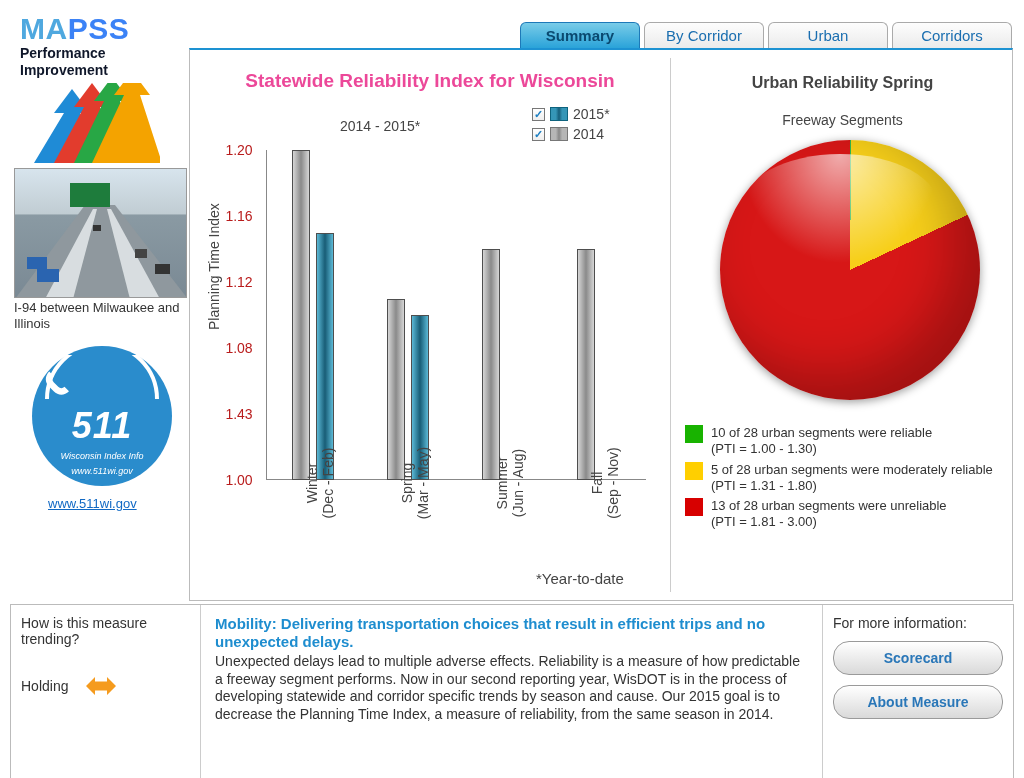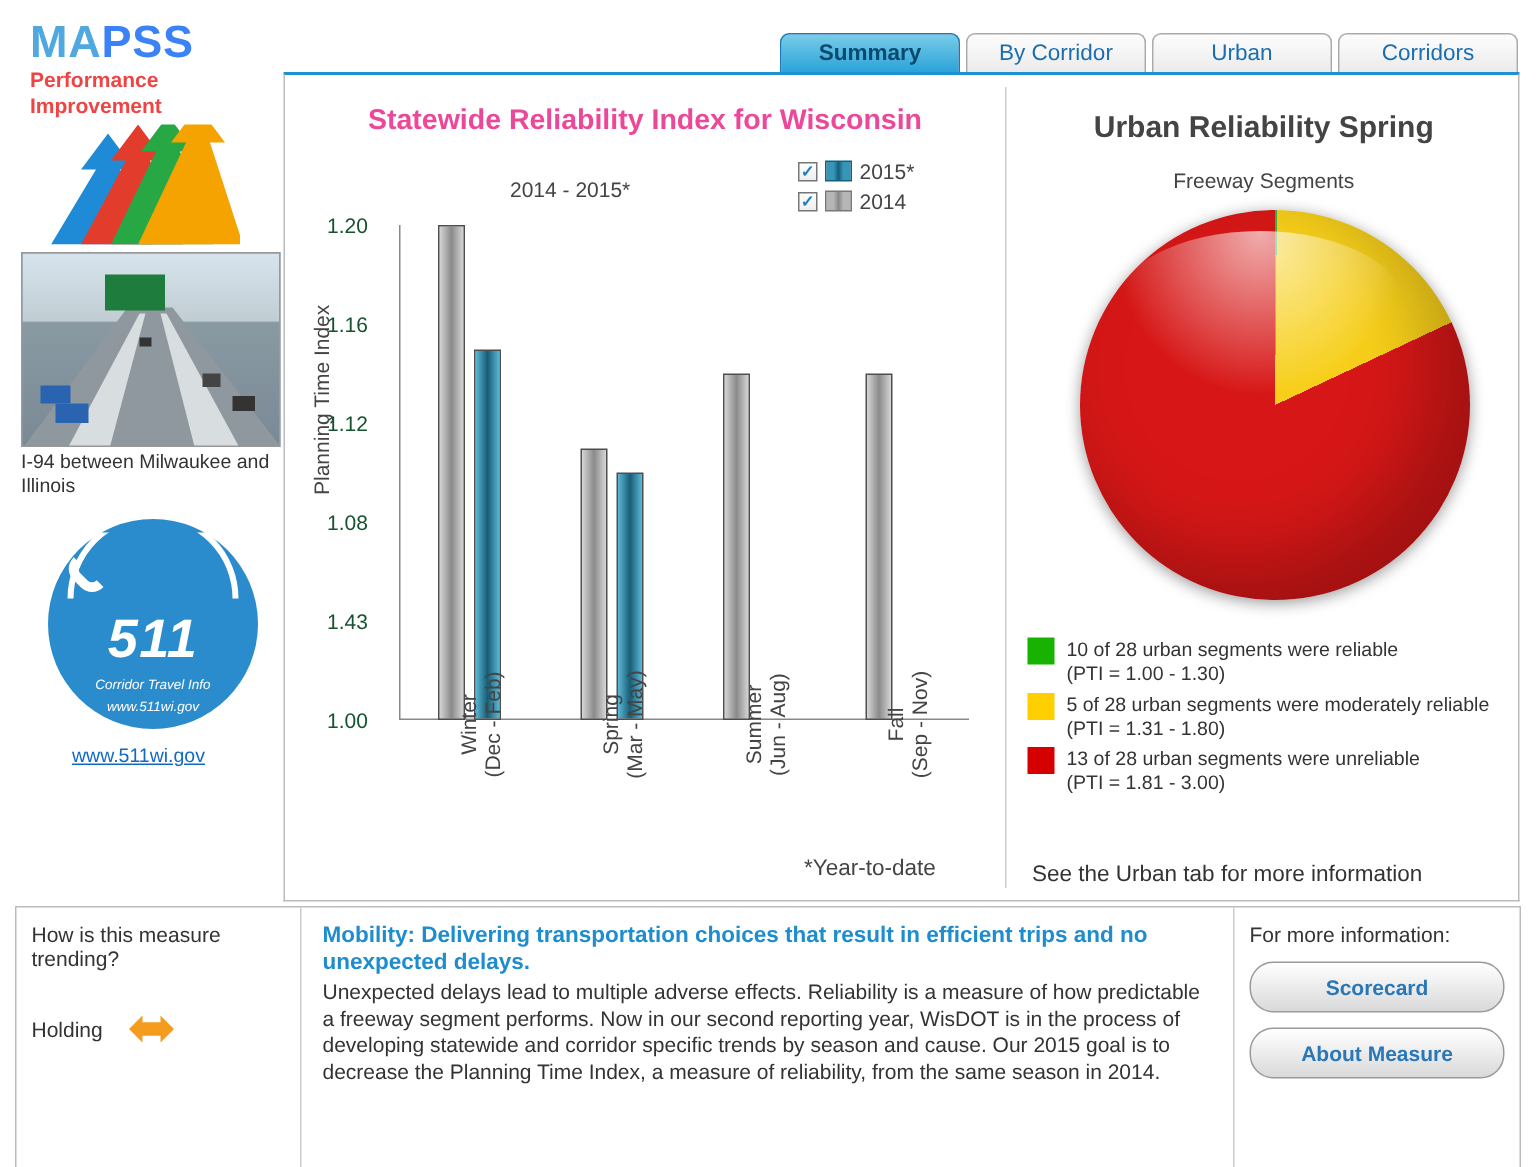--- a/index.html
+++ b/index.html
@@ -3,21 +3,21 @@
 <meta charset="utf-8">
 <style>
   * { box-sizing: border-box; margin: 0; padding: 0; }
   body { font-family: Arial, Helvetica, sans-serif; font-size: 13px; background: #fff; width: 1024px; height: 778px; position: relative; overflow: hidden; }
 
   
   .logo { position: absolute; left: 20px; top: 14px; width: 165px; }
   .logo-word { font-size: 30px; font-weight: bold; letter-spacing: 0.5px; line-height: 1; }
   .logo-word .l1 { color: #4fa8df; }
   .logo-word .l2 { color: #3b82f6; }
-  .logo-sub { color: #ef4444; font-size: 14px; font-weight: bold; line-height: 1.1; margin-top: 2px; }
+  .logo-sub { color: #0f172a; font-size: 14px; font-weight: bold; line-height: 1.1; margin-top: 2px; }
   .arrows { margin-top: 4px; }
 
   
   .tabs { position: absolute; right: 12px; top: 22px; display: flex; gap: 4px; }
   .tab {
     width: 120px; height: 26px; display:flex; align-items:center; justify-content:center;
     font-size: 15px; color: #1a6eb0;
     border: 1px solid #aaa; border-bottom: none;
     border-top-left-radius: 6px; border-top-right-radius: 6px;
     background: linear-gradient(#fdfdfd,#ebebeb);
@@ -43,34 +43,34 @@
   .legend { position:absolute; left: 342px; top: 54px; font-size:14px; color:#444; }
   .legend-row { display:flex; align-items:center; gap:5px; height:20px; }
   .chk { width:13px; height:13px; border:1px solid #777; background: linear-gradient(#fff,#eee); display:flex; align-items:center; justify-content:center; }
   .chk::after{ content:"✓"; color:#1e7fc1; font-size:11px; font-weight:bold; }
   .swatch  { width:18px; height:14px; }
   .sw2015 { background: linear-gradient(90deg,#3596b7 30%,#165e7a 50%,#3596b7 70%); border:1px solid #0e637e; }
   .sw2014 { background: linear-gradient(90deg,#b6b6b6 30%,#888 50%,#b6b6b6 70%); border:1px solid #777; }
 
   .plot { position:absolute; left: 26px; top: 100px; width: 440px; height: 330px; }
   .ylabel { position:absolute; left:-10px; top: 180px; transform: rotate(-90deg); transform-origin:left top; font-size:14px; color:#444; }
-  .ytick { position:absolute; font-size:14px; color:#14532d; width:42px; text-align:left; left: 2px; transform: translateY(-50%); }
+  .ytick { position:absolute; font-size:14px; color:#b91c1c; width:42px; text-align:center; left: 2px; transform: translateY(-50%); }
   .axis-x { position:absolute; left:50px; right:10px; bottom:0; height:1px; background:#888; }
   .axis-y { position:absolute; left:50px; top:0; bottom:0; width:1px; background:#888; }
   .bars-area { position:absolute; left:50px; right:10px; top:0; bottom:0; display:flex; }
   .grp { flex:1; position:relative; }
   .bar { position:absolute; bottom:0; width:18px; border:1px solid #4e4e4e; }
   .bar.g { background: linear-gradient(90deg,#d6d6d6,#8a8a8a,#d6d6d6); left: calc(50% - 22px); }
   .bar.b { background: linear-gradient(90deg,#5bb9d6,#185d76,#5bb9d6); left: calc(50% + 2px); }
   .xcat { position:absolute; top: 333px; width:100px; text-align:center; transform: rotate(-90deg) translate(-50%,-50%); transform-origin: left top; font-size:14px; color:#444; white-space:pre; }
 
   .footnote { position:absolute; left: 346px; top: 520px; font-size:15px; color:#444; }
 
   
-  .pie-title { position:absolute; left: 490px; top: 24px; width: 325px; text-align:center; font-size:20px; font-weight:bold; color:#444; }
+  .pie-title { position:absolute; left: 490px; top: 24px; width: 325px; text-align:center; font-size:16px; font-weight:bold; color:#444; }
   .pie-sub   { position:absolute; left: 490px; top: 62px; width: 325px; text-align:center; font-size:14px; color:#444; }
   .pie-wrap  { position:absolute; left: 530px; top: 90px; width: 260px; height: 260px; }
   .pie { width: 260px; height: 260px; border-radius:50%; position:relative;
          box-shadow: inset -25px -25px 50px rgba(0,0,0,.25), 0 2px 10px rgba(0,0,0,.4); }
   .pie-gloss { position:absolute; left:20px; top:14px; width:200px; height:110px; border-radius:50%;
                background: radial-gradient(ellipse at 50% 0%, rgba(255,255,255,.65), rgba(255,255,255,0) 70%); pointer-events:none;}
 
   .pie-legend { position:absolute; left: 495px; top: 375px; font-size:13px; color:#333; }
   .pl-row { display:flex; gap:8px; margin-bottom:4px; }
   .pl-sw  { width:18px; height:18px; flex:0 0 18px; }
@@ -143,21 +143,21 @@
   </svg>
 </div>
 <div class="road-cap">I-94 between Milwaukee and Illinois</div>
 
 <div class="badge511">
   <svg width="130" height="50" viewBox="0 0 130 50">
     <path d="M10 44 A 55 55 0 0 1 120 44" stroke="#fff" stroke-width="4" fill="none"></path>
     <path d="M18 42 c-5 -5 -5 -12 0 -17 l5 5 c-2 2 -2 5 0 7 l5 5 c2 2 5 2 7 0 l5 5 c-5 5 -12 5 -17 0 z" fill="#fff" transform="translate(-4,-6) scale(0.9)"></path>
   </svg>
   <div class="num">511</div>
-  <div class="sm">Corridor Travel Info</div>
+  <div class="sm">Wisconsin Index Info</div>
   <div class="sm">www.511wi.gov</div>
 </div>
 <a class="link511" href="#">www.511wi.gov</a>
 
 <div class="main-panel">
   <div class="vdiv"></div>
 
   <div class="chart-title">Statewide Reliability Index for Wisconsin</div>
   <div class="chart-sub">2014 - 2015*</div>
 
@@ -233,21 +233,20 @@
         <div class="pl-sw swY"></div>
       <div class="pl-txt" style="white-space:pre-line">5 of 28 urban segments were moderately reliable
 (PTI = 1.31 - 1.80)</div>
       </div>
     <div class="pl-row">
         <div class="pl-sw swR"></div>
       <div class="pl-txt" style="white-space:pre-line">13 of 28 urban segments were unreliable
 (PTI = 1.81 - 3.00)</div>
       </div>
   </div>
-  <div class="see-urban">See the Urban tab for more information</div>
 </div>
 
 <div class="bottom">
   <div class="col1">
     <div>How is this measure trending?</div>
     <div class="trend-label">
       <span>Holding</span>
       <svg class="arrow-ico" viewBox="0 0 40 24">
         <polygon points="0,12 12,0 12,6 28,6 28,0 40,12 28,24 28,18 12,18 12,24" fill="#f59b1e"></polygon>
       </svg>

